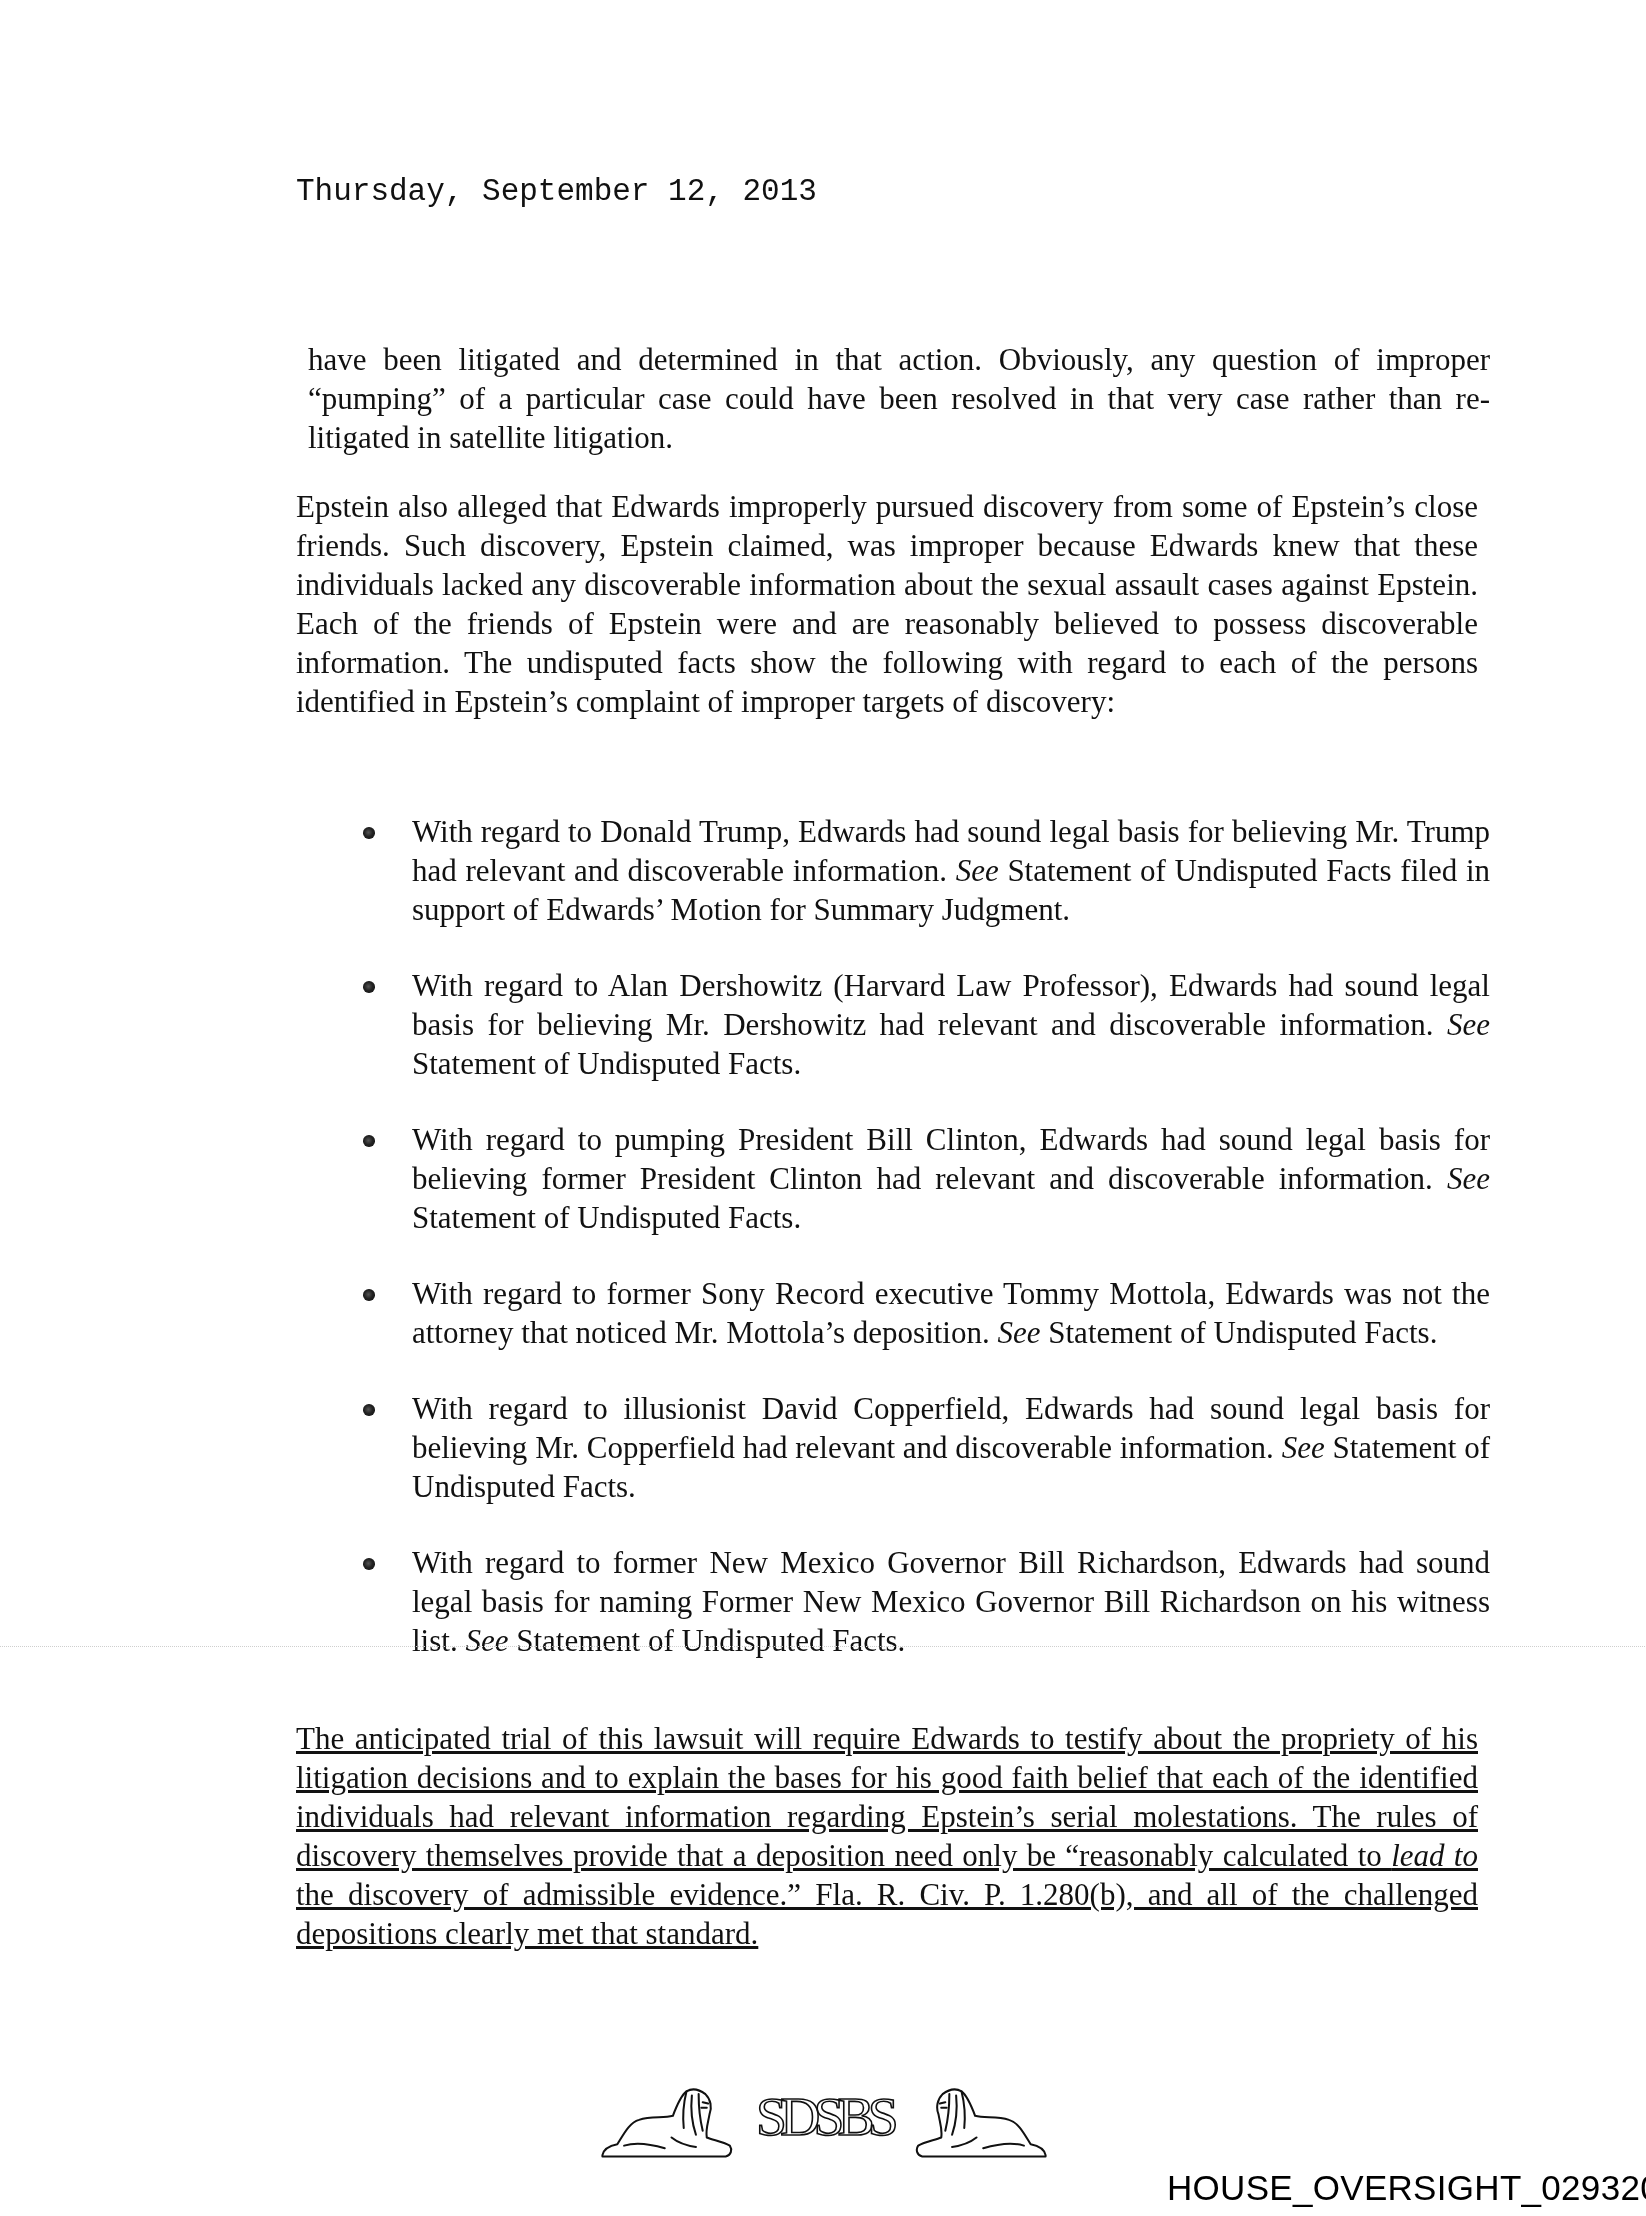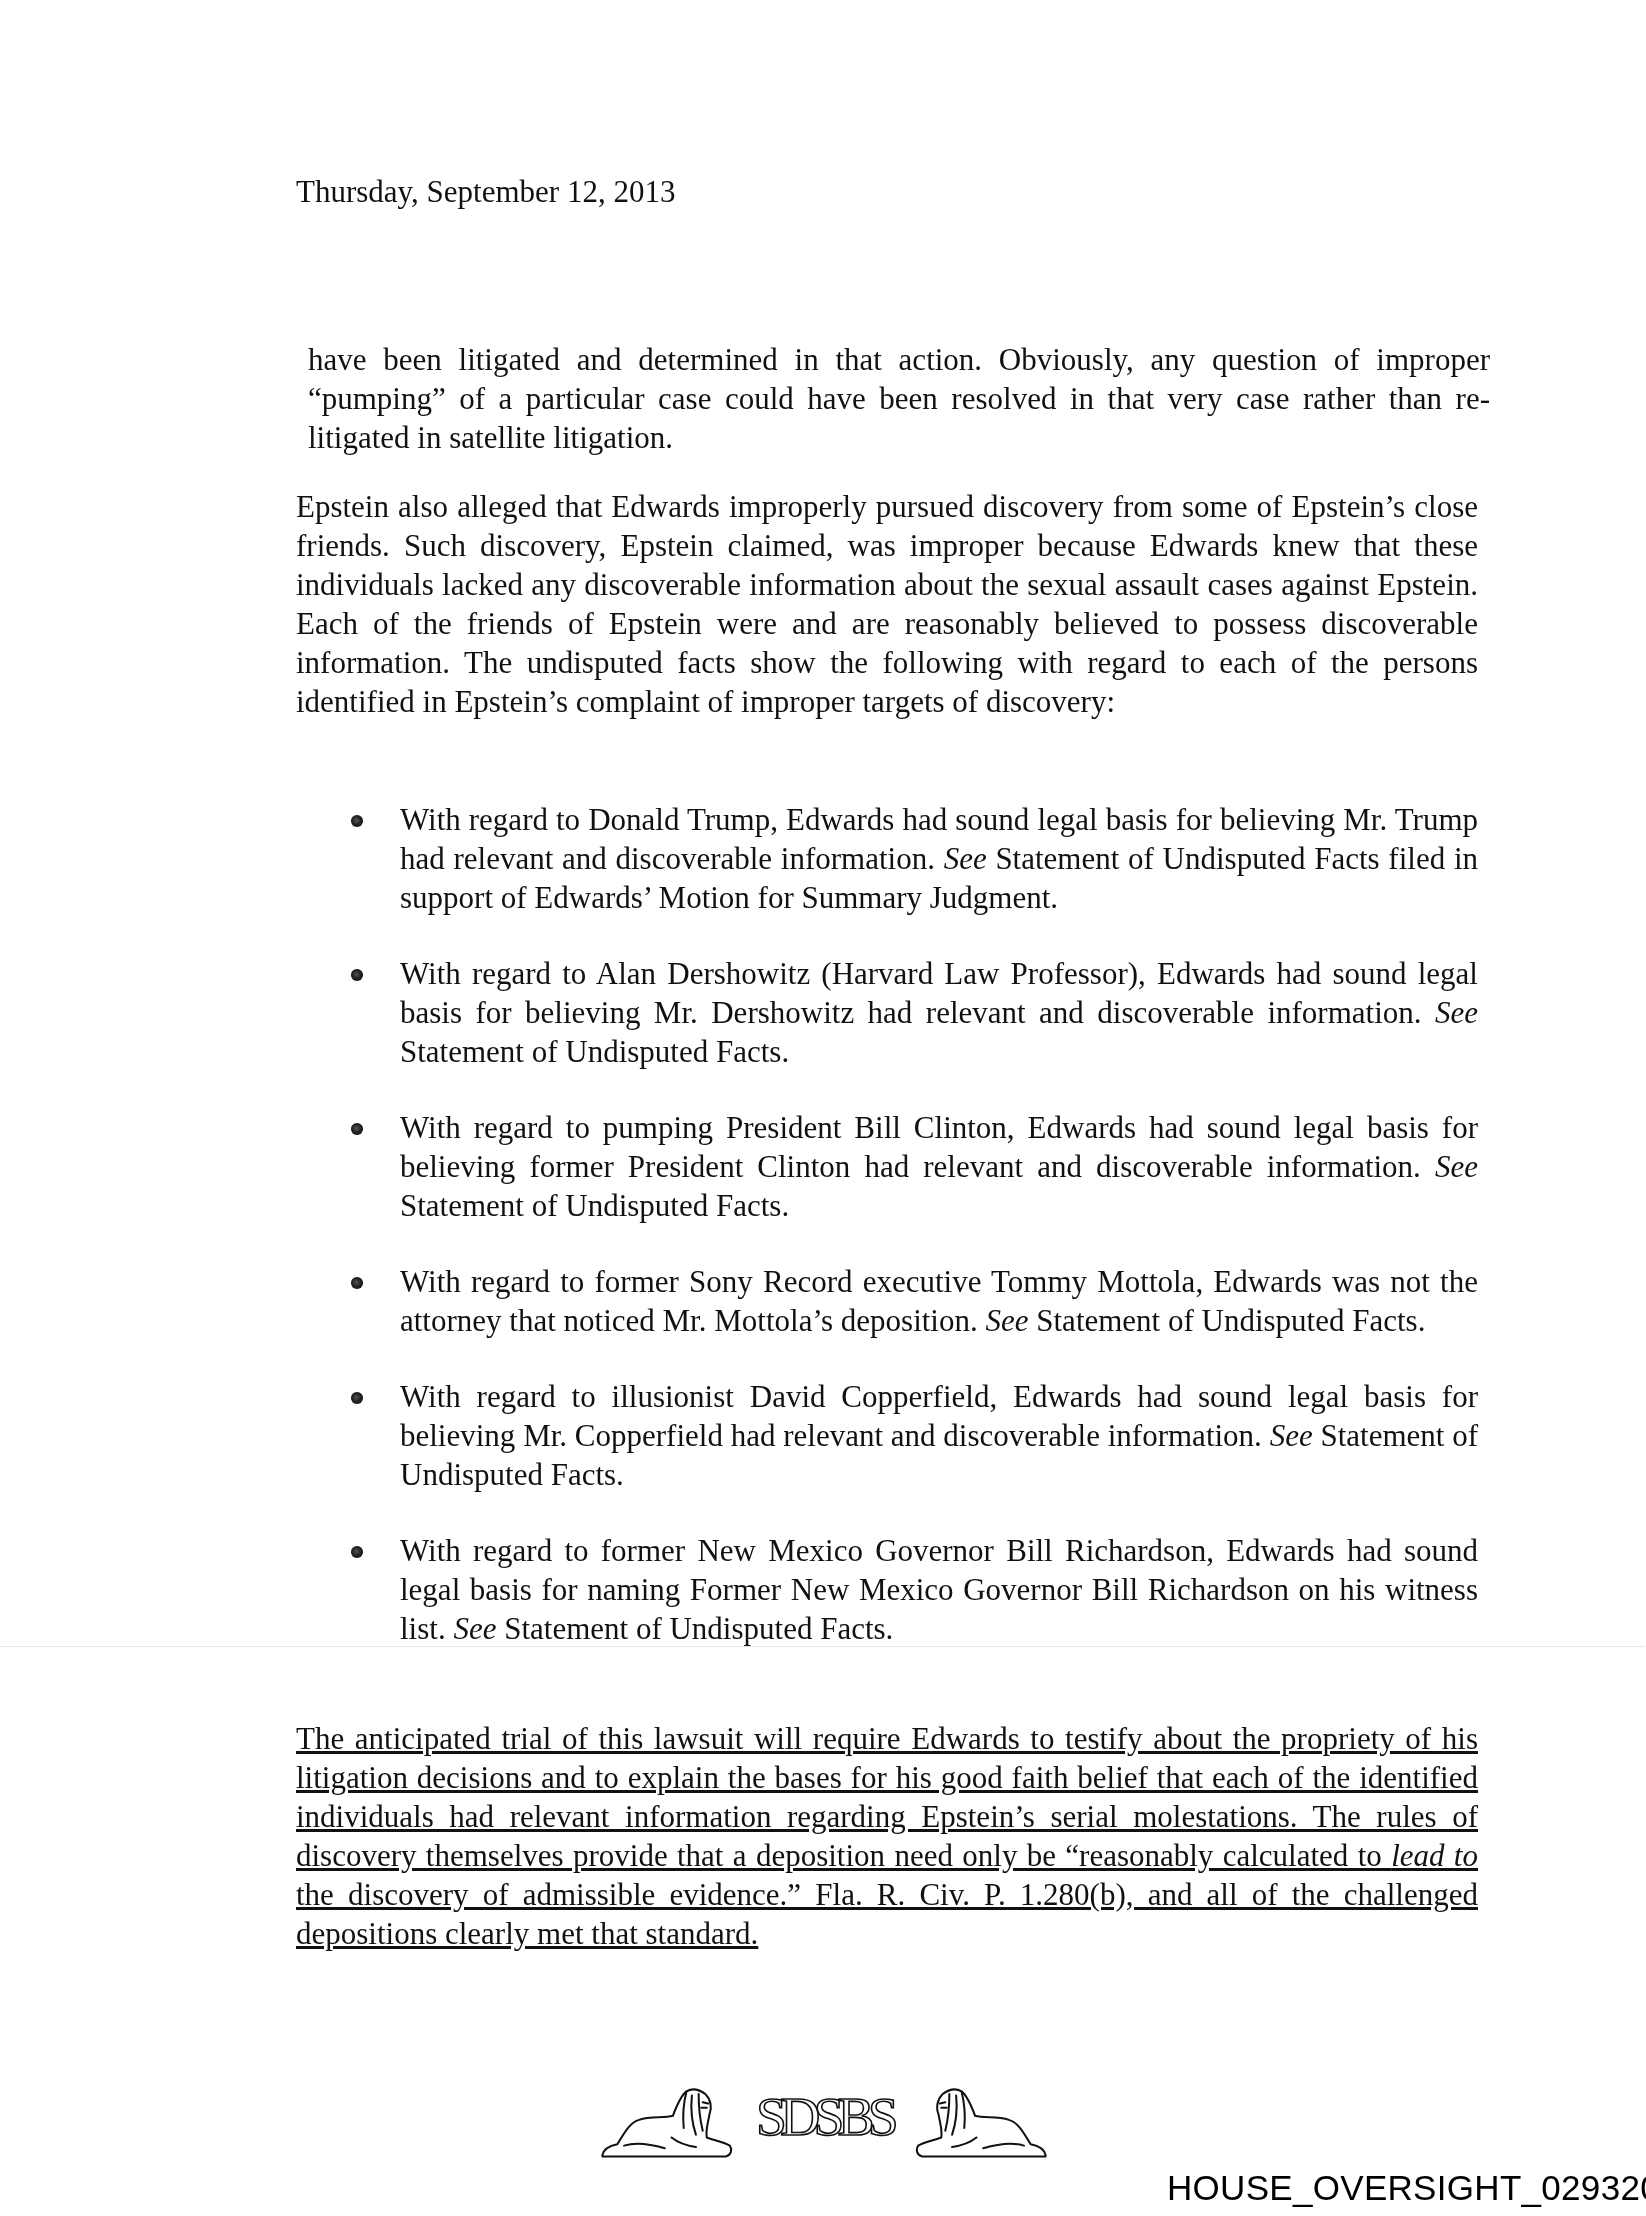--- a/index.html
+++ b/index.html
@@ -24,38 +24,38 @@
   .txt {
     font-size: 31px;
     line-height: 39px;
     letter-spacing: 0;
   }
   .header {
     position: absolute;
     left: 296px;
     top: 172px;
   }
-  .header div { white-space: nowrap; }
+  .header div { white-space: nowrap; font-family: Liberation Mono, monospace; }
   .para {
     position: absolute;
     left: 296px;
     width: 1182px;
     text-align: justify;
     text-align-last: left;
   }
   #para-1 { top: 328px; }
   #para-2 { top: 487px; }
   #para-3 { top: 1719px; text-decoration: underline; }
 
   .bullets {
     position: absolute;
     left: 296px;
     top: 800px;
     width: 1182px;
-    margin: 0;
+    margin: 12px;
     padding: 0;
     list-style: none;
   }
   .bullet-item {
     position: relative;
     padding-left: 104px;
     text-align: justify;
     text-align-last: left;
     margin-bottom: 37px;
   }

